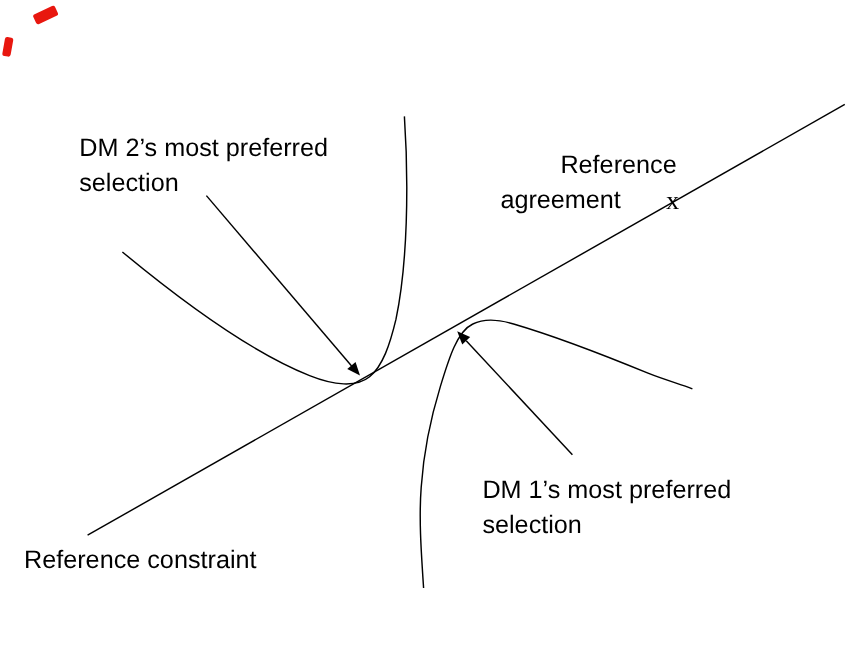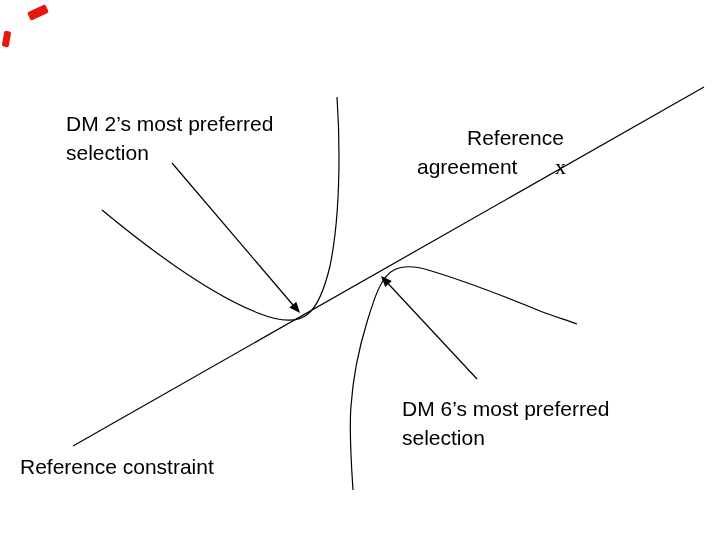--- a/index.html
+++ b/index.html
@@ -107,19 +107,19 @@
     <span>selection</span>
   </div>
 
   <div class="label" style="left:417px; top:152px;">agreement</div>
 
   <div class="label" style="left:467px; top:123px;">Reference</div>
 
   <div class="serif-marker" style="left:555px; top:152px;">x</div>
 
   <div class="label" style="left:402px; top:394px;">
-    <span>DM 6’s most preferred</span><br>
+    <span>DM 1’s most preferred</span><br>
     <span>selection</span>
   </div>
 
   <div class="label" style="left:20px; top:452px;">Reference constraint</div>
 
 </div>
 
 </body></html>

